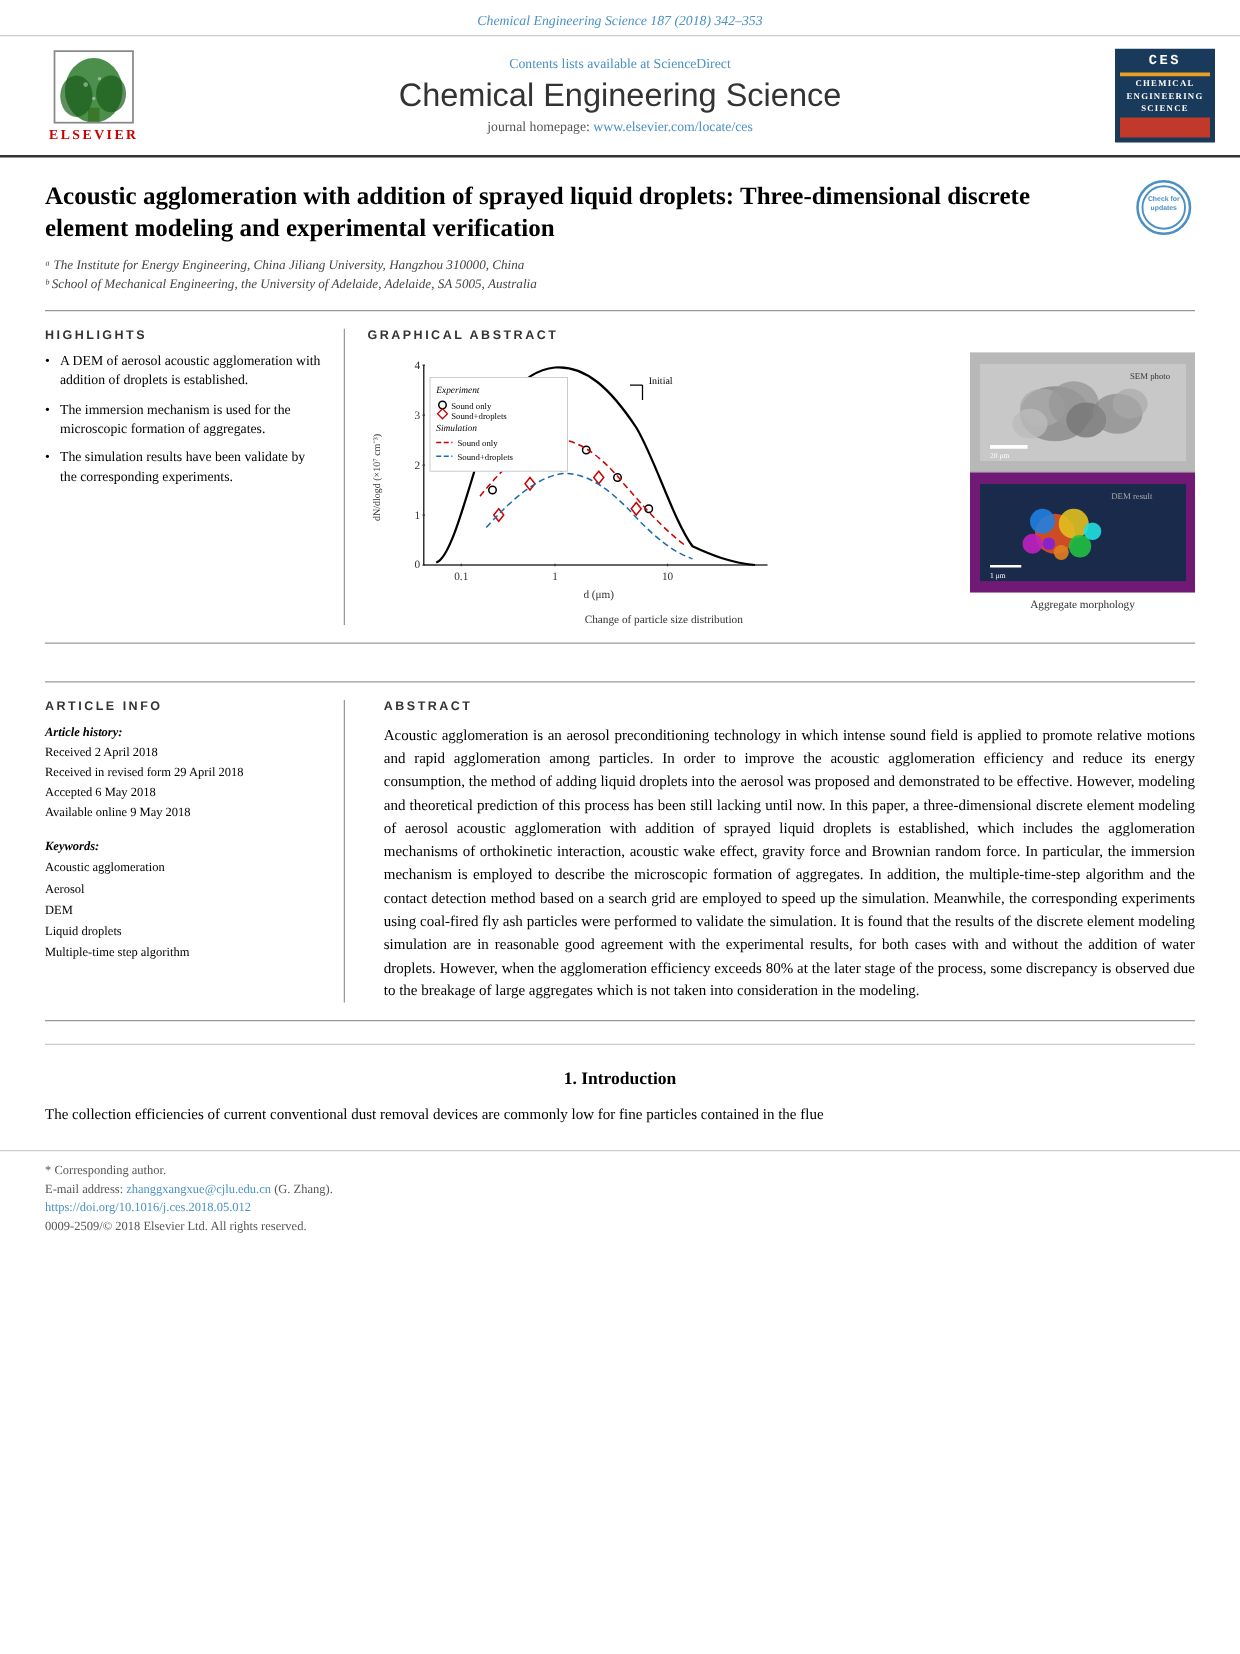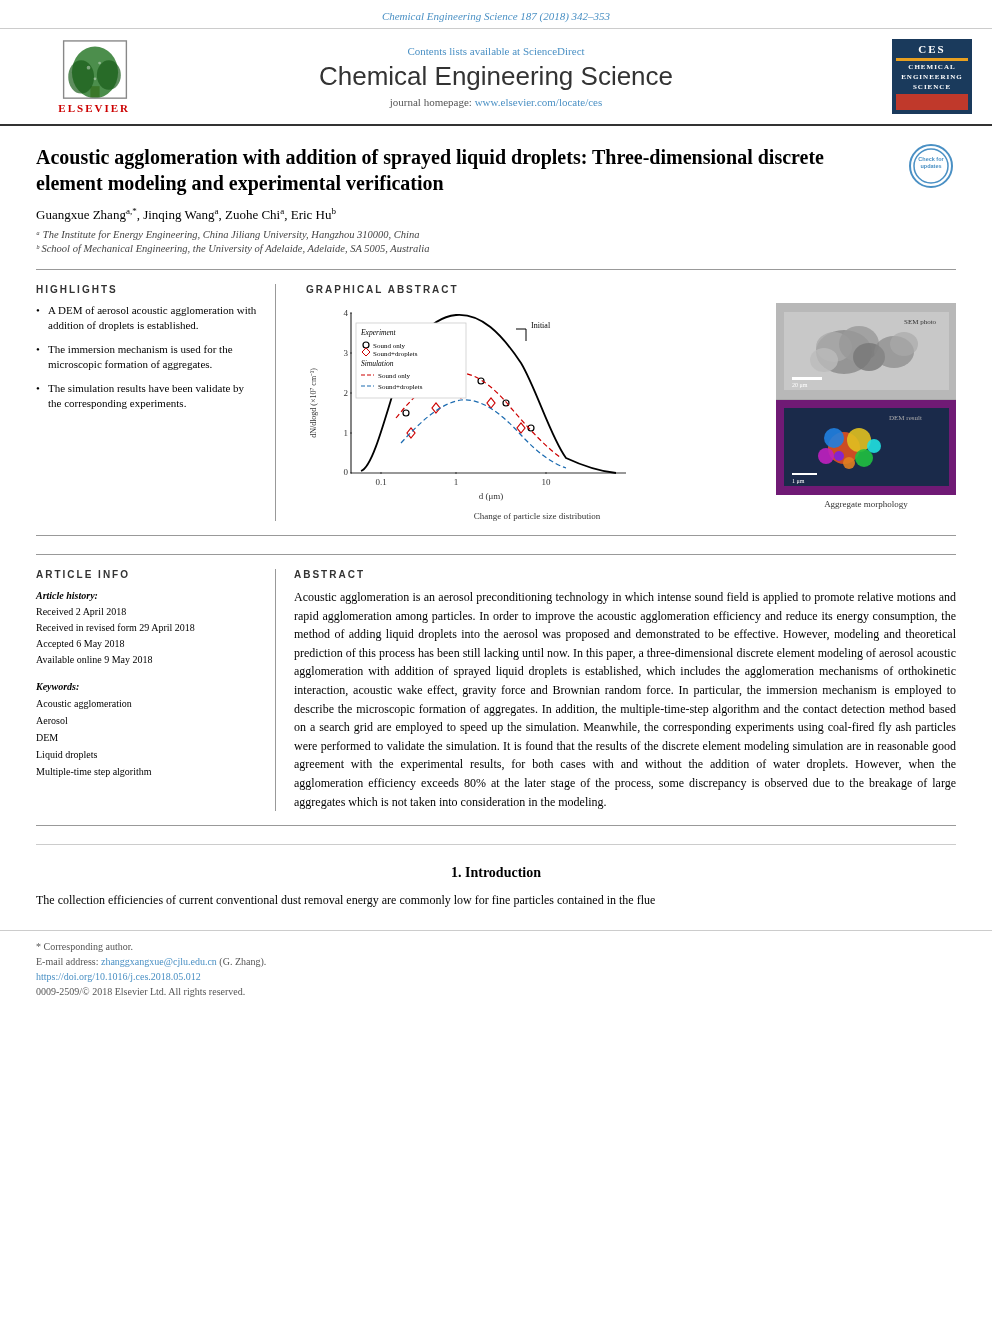--- a/index.html
+++ b/index.html
@@ -30,21 +30,21 @@
       display: flex;
       align-items: center;
       padding: 10px 20px;
       border-bottom: 2px solid #333;
     }
     .elsevier-logo {
       width: 110px;
       min-width: 110px;
       display: flex;
       flex-direction: column;
-      align-items: flex-end;
+      align-items: center;
     }
     .elsevier-tree {
       width: 70px;
       height: 60px;
     }
     .elsevier-text {
       font-size: 11px;
       color: #c00;
       font-weight: bold;
       letter-spacing: 2px;
@@ -85,20 +85,21 @@
       font-size: 8px;
       font-weight: bold;
       text-align: center;
       padding: 4px;
       letter-spacing: 1px;
     }
     .ces-badge .ces-title {
       font-size: 11px;
       font-weight: bold;
       letter-spacing: 2px;
+      font-family: Liberation Mono, monospace;
     }
     .ces-badge .ces-sub {
       font-size: 7px;
       letter-spacing: 1px;
       line-height: 1.4;
     }
     .ces-badge .ces-logo-bar {
       background: #e8a020;
       height: 3px;
       margin: 3px 0 2px;
@@ -164,24 +165,24 @@
       font-size: 7px;
       color: #4a90c4;
       text-align: center;
       font-weight: bold;
       line-height: 1.1;
     }
 
     
     .two-col-section {
       display: flex;
-      gap: 12px;
+      gap: 0;
       border-top: 1px solid #999;
       border-bottom: 1px solid #999;
-      margin-bottom: 18px;
+      margin-bottom: 30px;
       padding: 14px 0;
     }
     .left-col {
       width: 240px;
       min-width: 240px;
       padding-right: 18px;
       border-right: 1px solid #999;
     }
     .right-col {
       flex: 1;
@@ -244,21 +245,21 @@
     .image-label {
       font-size: 9px;
       text-align: center;
       margin-top: 4px;
       color: #333;
     }
 
     
     .article-info-abstract {
       display: flex;
-      gap: 0;
+      gap: 13px;
       border-top: 1px solid #999;
       border-bottom: 1px solid #999;
       margin-bottom: 18px;
       padding: 14px 0;
     }
 
     .article-history {
       font-size: 10px;
       line-height: 1.6;
       margin-bottom: 10px;
@@ -402,26 +403,20 @@
       <div class="ces-bottom"></div>
     </div>
   </div>
 </div>
 
 <div class="main-content">
 
   <div class="article-title-section">
     <div class="article-title-text">
       <div class="article-title">Acoustic agglomeration with addition of sprayed liquid droplets: Three-dimensional discrete element modeling and experimental verification</div>
-      <div class="authors">
-        <span>Guangxue Zhang</span><sup>a,*</sup>,
-        <span>Jinqing Wang</span><sup>a</sup>,
-        <span>Zuohe Chi</span><sup>a</sup>,
-        <span>Eric Hu</span><sup>b</sup>
-      </div>
       <div class="affiliations">
         <div>ᵃ The Institute for Energy Engineering, China Jiliang University, Hangzhou 310000, China</div>
         <div>ᵇ School of Mechanical Engineering, the University of Adelaide, Adelaide, SA 5005, Australia</div>
       </div>
     </div>
     <div class="check-updates-badge">
       <div class="check-circle">
         <svg width="38" height="38" viewBox="0 0 38 38">
           <circle cx="19" cy="19" r="17" fill="none" stroke="#4a90c4" stroke-width="1.5"></circle>
           <text x="19" y="14" text-anchor="middle" font-size="5.5" fill="#4a90c4" font-family="Arial">Check for</text>
@@ -589,21 +584,21 @@
   </div>
 
   <div class="separator"></div>
 
   <div class="introduction-section">
     <div class="intro-title">
       <span>1.</span>
       <span>Introduction</span>
     </div>
     <div class="intro-text">
-      <span>The collection efficiencies of current conventional dust removal energy are commonly low for fine particles contained in the flue</span>
+      <span>The collection efficiencies of current conventional dust removal devices are commonly low for fine particles contained in the flue</span>
     </div>
   </div>
 
 </div>
 
 <div class="page-footer">
   <div class="footer-note">
     <span>* Corresponding author.</span>
   </div>
   <div class="footer-note">

